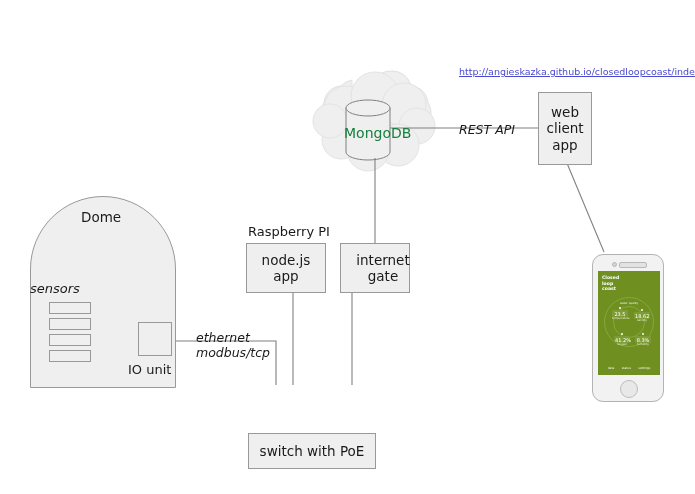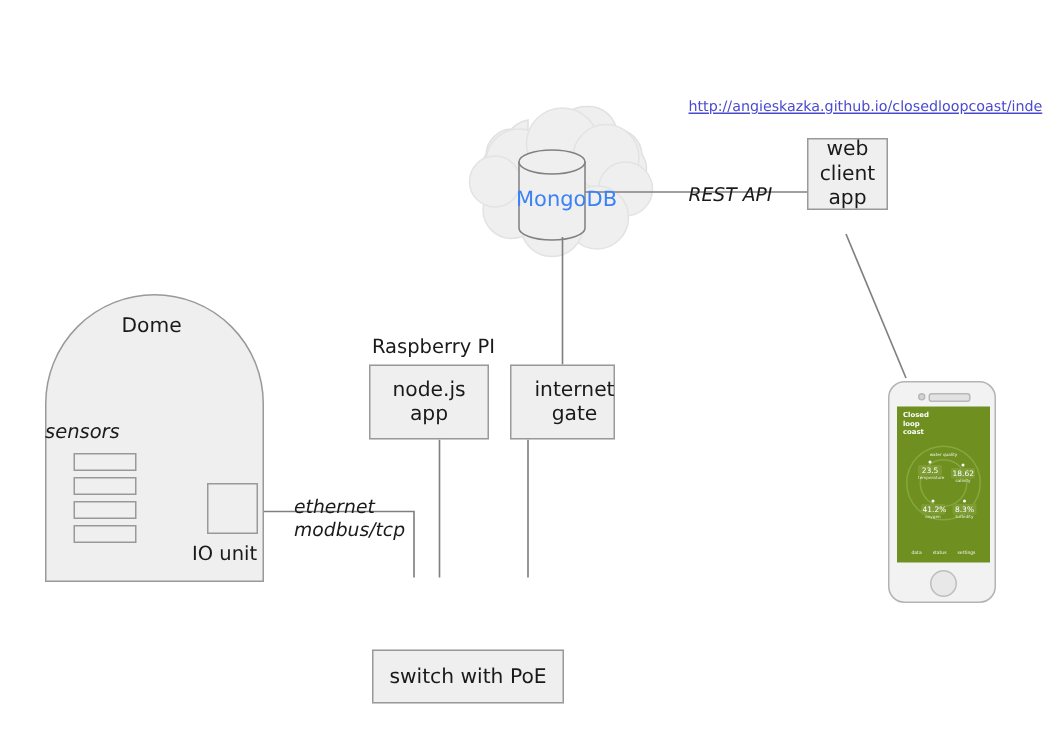--- a/index.html
+++ b/index.html
@@ -38,21 +38,21 @@
     align-items: center;
     justify-content: center;
     text-align: center;
     color: #1a1a1a;
     font-size: 13.5px;
     line-height: 1.22;
   }
   #box-node-app   { left: 246px; top: 243px; width: 80px;  height: 50px; }
   #box-internet   { left: 340px; top: 243px; width: 70px;  height: 50px; padding-left: 16px; }
   #box-switch     { left: 248px; top: 385px; width: 128px; height: 36px; margin-top: 48px; }
-  #box-webclient  { left: 538px; top: 92px;  width: 54px;  height: 48px; }
+  #box-webclient  { left: 538px; top: 92px;  width: 54px;  height: 73px; }
   #box-io         { left: 138px; top: 322px; width: 34px;  height: 34px;
                     background: #efefef; }
 
   
   #dome {
     position: absolute;
     left: 30px;
     top: 196px;
     width: 146px;
     height: 192px;
@@ -98,21 +98,21 @@
     left: 459px; top: 123px;
     font-size: 12.5px;
     font-style: italic;
   }
   #rpi-label   { left: 248px; top: 224px; font-size: 13px; }
   #eth-label   { left: 196px; top: 331px; font-size: 12.5px; font-style: italic; }
   #mod-label   { left: 196px; top: 346px; font-size: 12.5px; font-style: italic; }
   #mongodb-label {
     left: 344px; top: 125px;
     font-size: 14px;
-    color: #3b82f6;
+    color: #15803d;
     text-align: right;
   }
 
   
   #phone {
     position: absolute;
     left: 592px;
     top: 254px;
     width: 72px;
     height: 148px;

